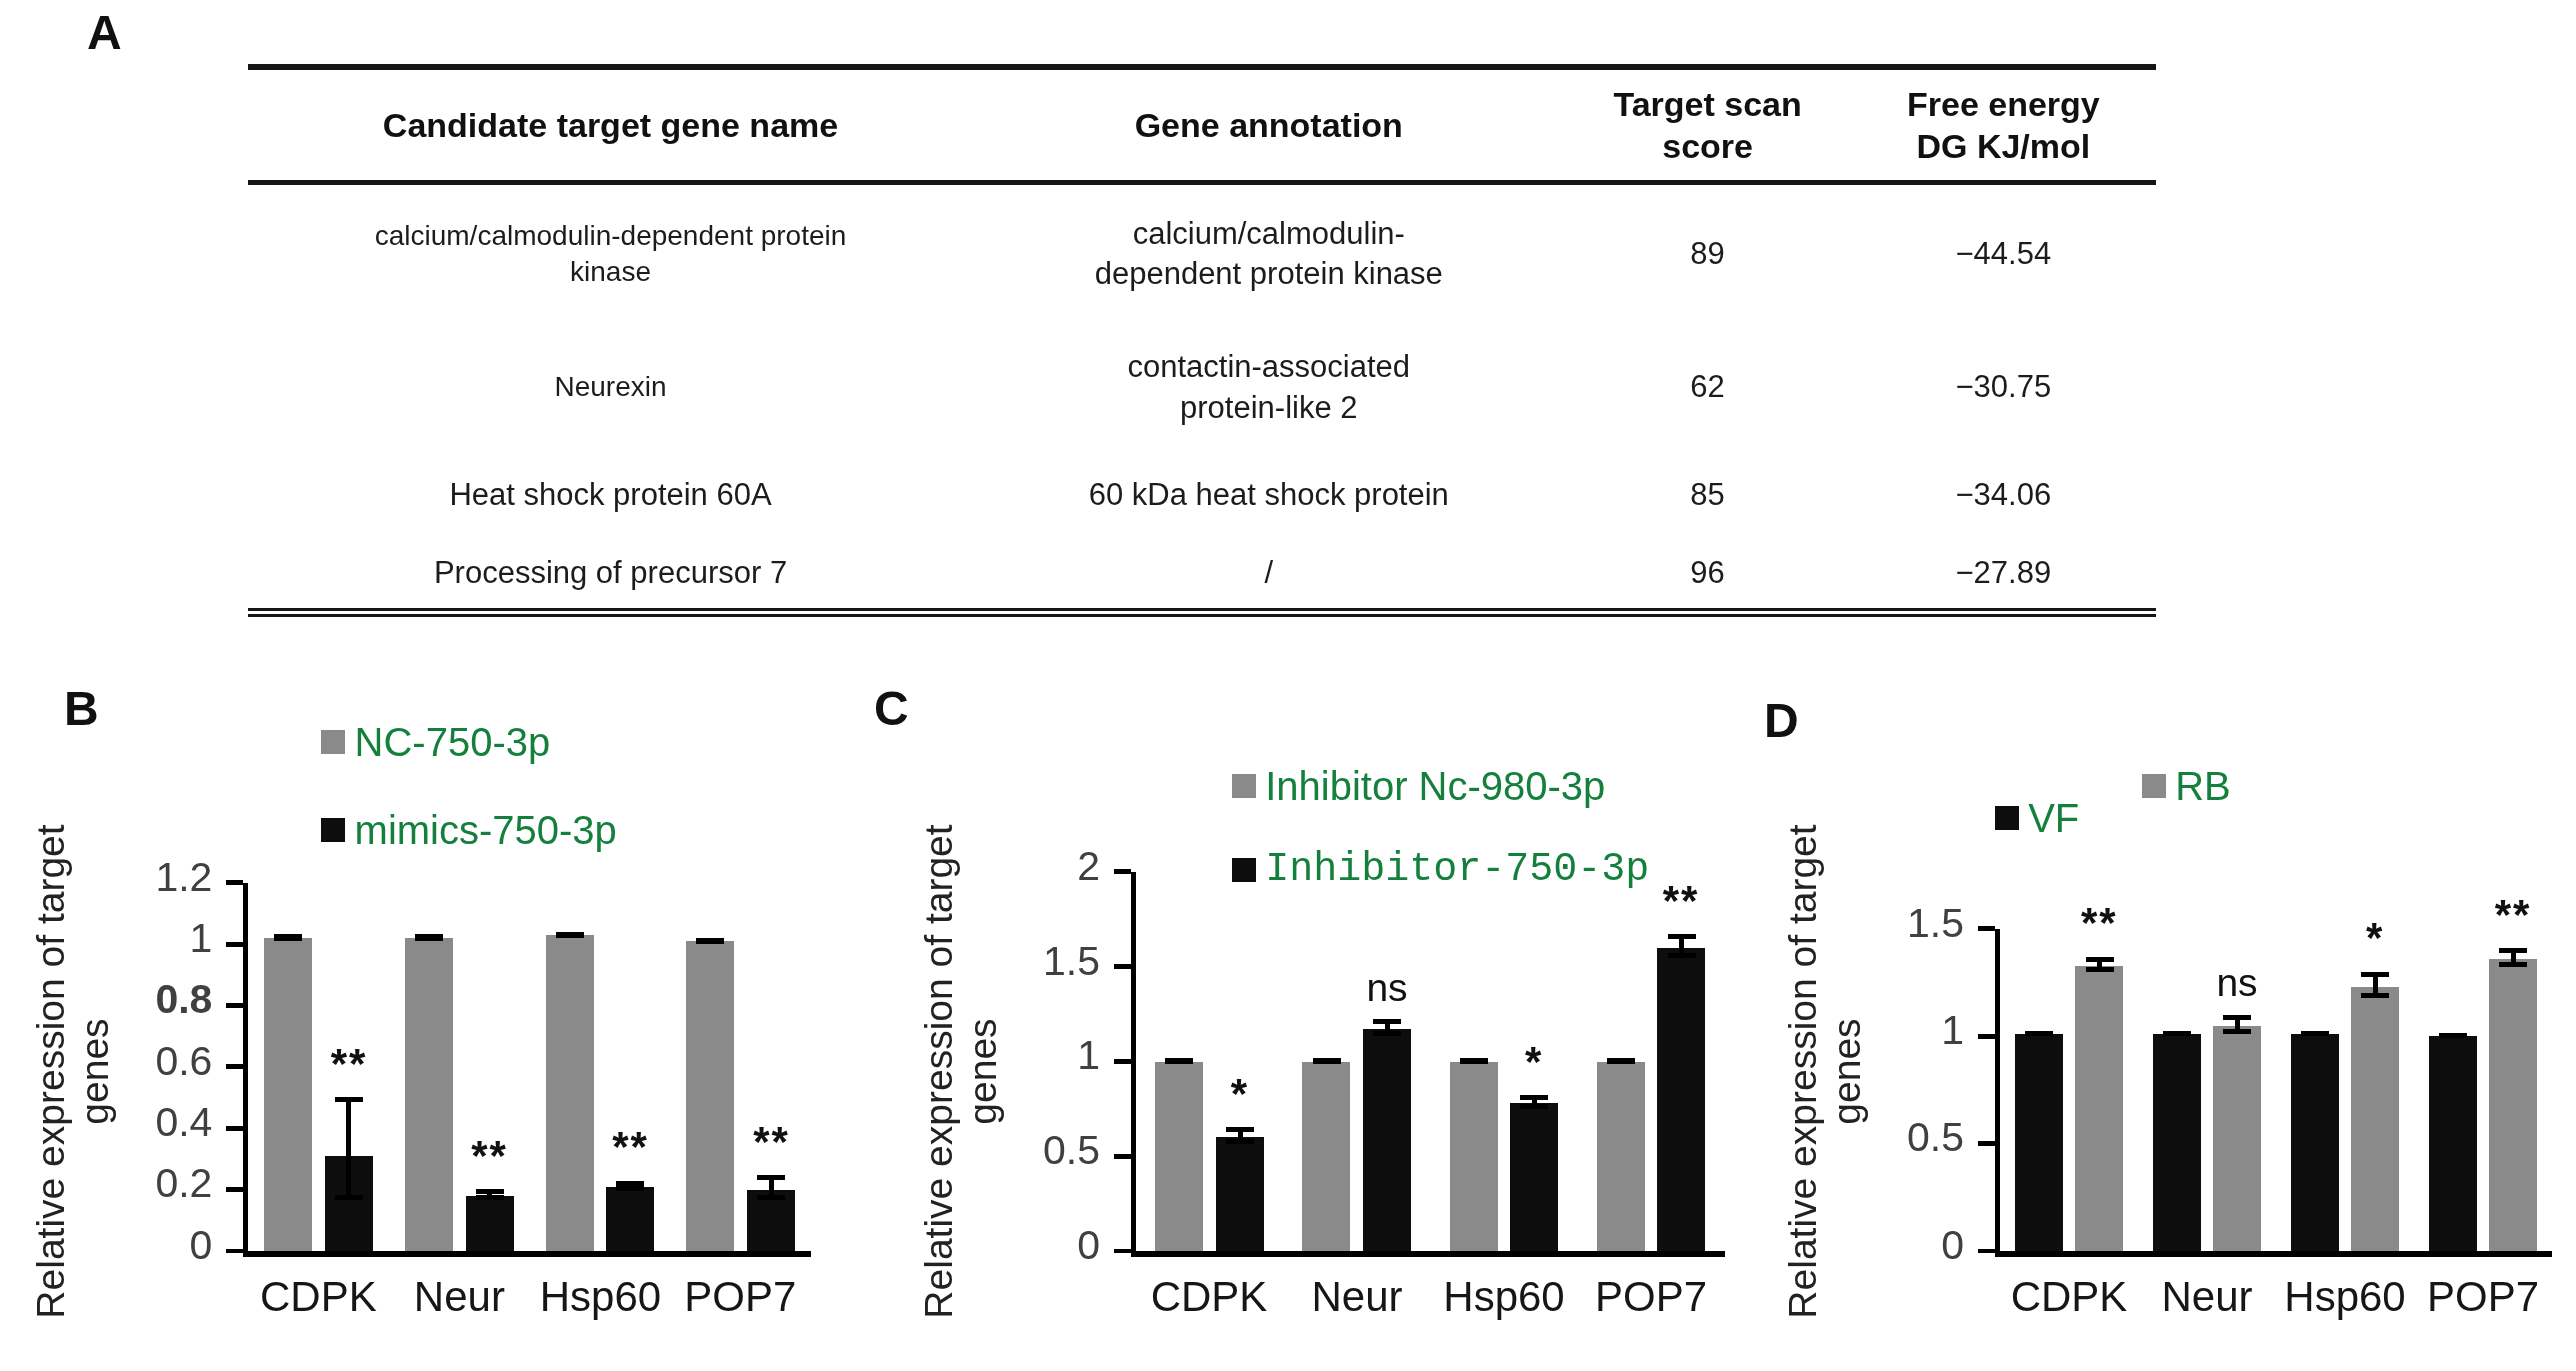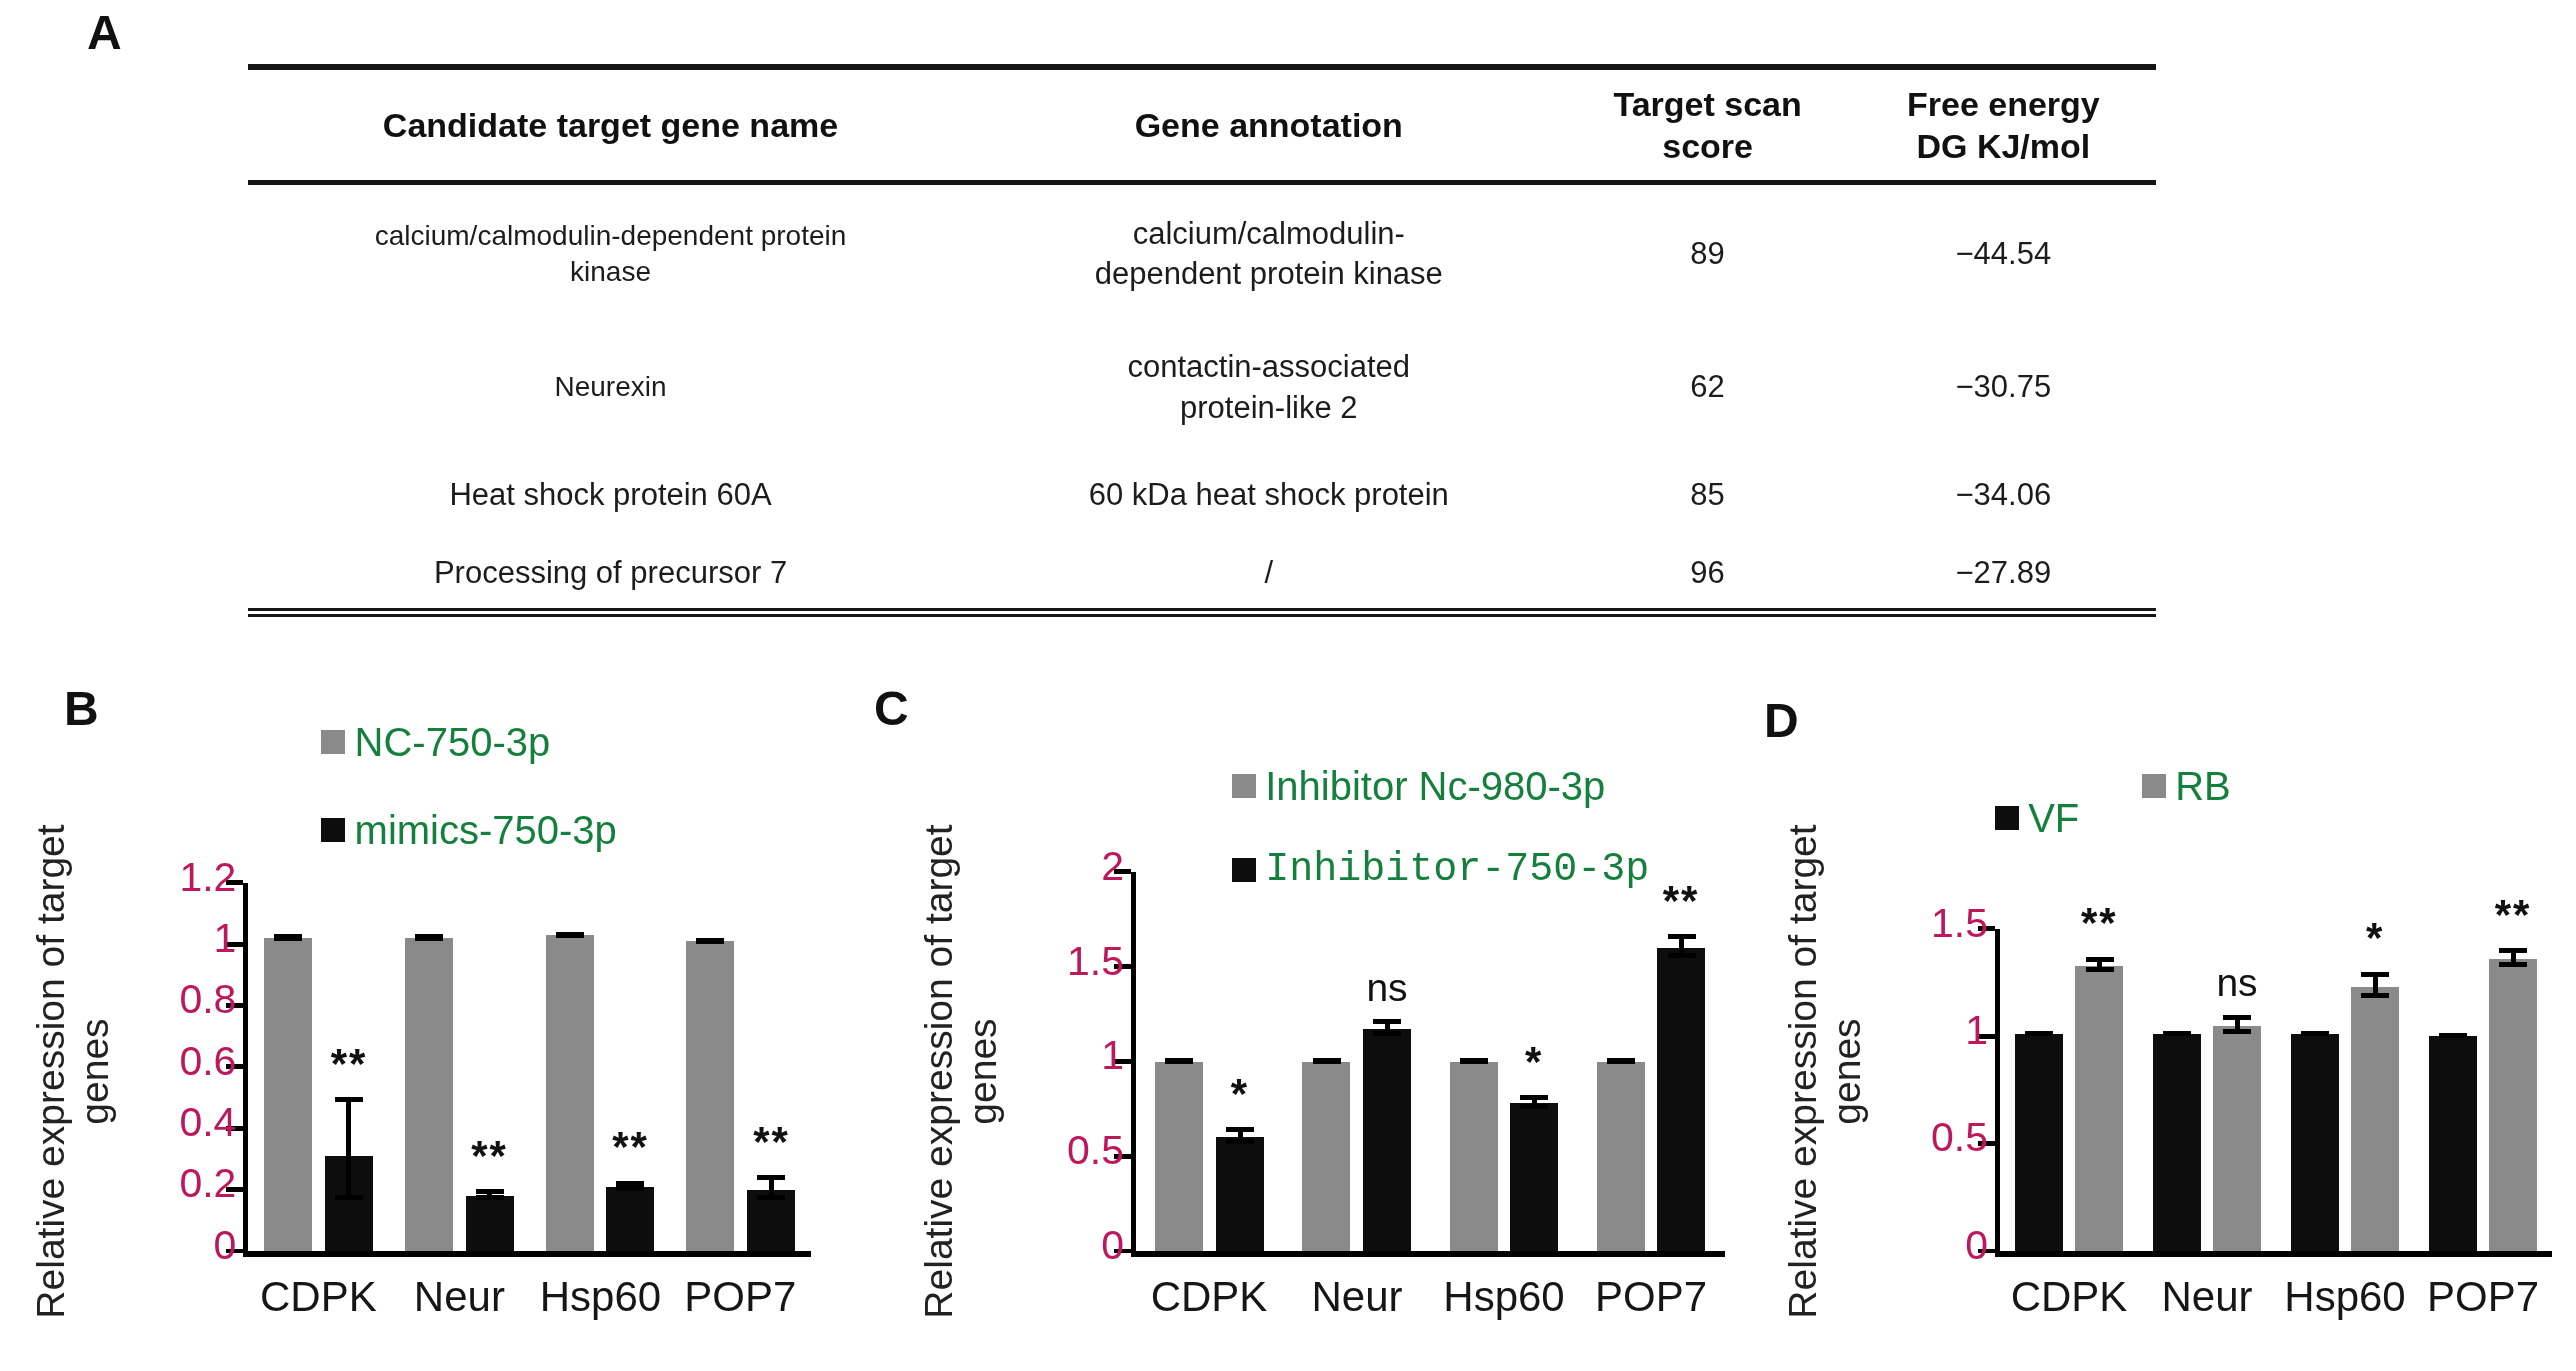--- a/index.html
+++ b/index.html
@@ -34,21 +34,21 @@
   .plot{
     position:absolute;box-sizing:content-box;
     border-left:5.5px solid #000;border-bottom:6.4px solid #000;background:transparent;
   }
   .ylabel{
     position:absolute;transform:rotate(-90deg);transform-origin:top left;
     font-size:39px;line-height:1.12;text-align:center;white-space:pre-line;color:#222;
   }
   .ytick-mark{position:absolute;width:16.6px;height:4.6px;background:#000;}
   .ytick-label{
-    position:absolute;width:212px;text-align:right;font-size:41px;line-height:1;color:#be185d;margin-left:24px;
+    position:absolute;width:212px;text-align:right;font-size:41px;line-height:1;color:#404040;
   }
   .bar{position:absolute;bottom:0;}
   .err-line{position:absolute;width:4.6px;background:#000;z-index:3;}
   .err-cap{position:absolute;height:4.6px;background:#000;z-index:3;}
   .sig{
     position:absolute;width:202px;text-align:center;font-size:42px;font-weight:bold;
     color:#111;line-height:1;z-index:4;letter-spacing:1.8px;
   }
   .sig.ns{font-weight:normal;font-size:39px;letter-spacing:0;}
   .cat-label{
@@ -125,21 +125,21 @@
       <div class="plot" style="left: 225px; top: 202px; width: 563px; height: 368px;">
         <div class="ytick-mark" style="left: -22px; bottom: -2.3px;"></div>
         <div class="ytick-label" style="left: -248px; bottom: -14.7px;">0</div>
         <div class="ytick-mark" style="left: -22px; bottom: 59px;"></div>
         <div class="ytick-label" style="left: -248px; bottom: 47px;">0.2</div>
         <div class="ytick-mark" style="left: -22px; bottom: 120px;"></div>
         <div class="ytick-label" style="left: -248px; bottom: 108px;">0.4</div>
         <div class="ytick-mark" style="left: -22px; bottom: 182px;"></div>
         <div class="ytick-label" style="left: -248px; bottom: 169px;">0.6</div>
         <div class="ytick-mark" style="left: -22px; bottom: 243px;"></div>
-        <div class="ytick-label" style="left: -248px; bottom: 231px;">0.8</div>
+        <div class="ytick-label" style="left: -248px; bottom: 231px; font-weight: bold;">0.8</div>
         <div class="ytick-mark" style="left: -22px; bottom: 304px;"></div>
         <div class="ytick-label" style="left: -248px; bottom: 292px;">1</div>
         <div class="ytick-mark" style="left: -22px; bottom: 366px;"></div>
         <div class="ytick-label" style="left: -248px; bottom: 353px;">1.2</div>
         <div class="bar" style="left: 16px; width: 48px; height: 313px; background: rgb(138, 138, 138);"></div>
         <div class="err-line" style="left: 38px; bottom: 310px; height: 6.4px;"></div>
         <div class="err-cap" style="width: 28px; left: 26px; bottom: 312px;"></div>
         <div class="err-cap" style="width: 28px; left: 26px; bottom: 310px;"></div>
         <div class="bar" style="left: 157px; width: 48px; height: 313px; background: rgb(138, 138, 138);"></div>
         <div class="err-line" style="left: 178px; bottom: 310px; height: 6.4px;"></div>

